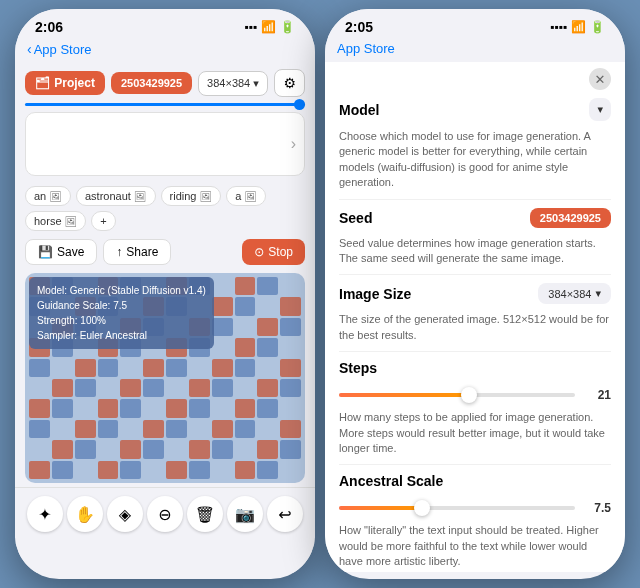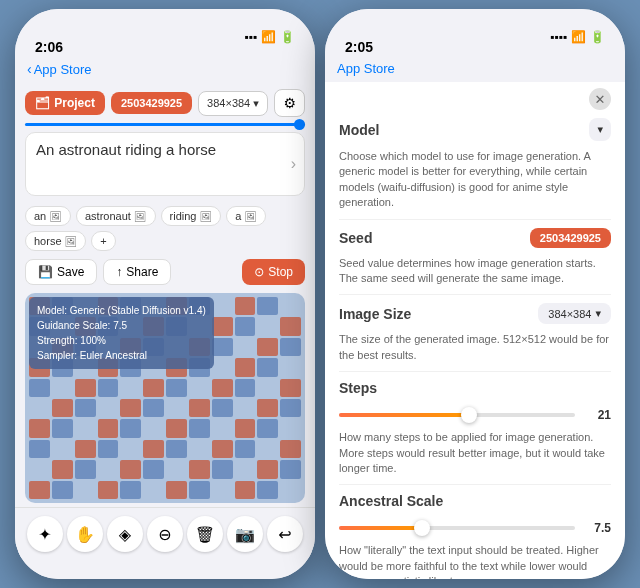--- a/index.html
+++ b/index.html
@@ -39,21 +39,21 @@
     
     .status-bar {
       display: flex;
       justify-content: space-between;
       align-items: center;
       padding: 10px 20px 4px;
       font-size: 12px;
       font-weight: 600;
       background: #f2f2f7;
     }
-    .status-bar .time { font-size: 14px; font-weight: 700; margin-top: 20px; }
+    .status-bar .time { font-size: 14px; font-weight: 700; }
     .status-icons { display: flex; gap: 4px; align-items: center; }
 
     
     .nav-bar {
       display: flex;
       align-items: center;
       padding: 2px 12px 6px;
       background: #f2f2f7;
     }
     .nav-bar .back-btn {
@@ -307,21 +307,21 @@
 
     .setting-row {
       display: flex;
       justify-content: space-between;
       align-items: center;
       padding: 8px 14px;
     }
     .setting-label {
       font-size: 14px;
       font-weight: 600;
-      color: #404040;
+      color: #000000;
     }
     .setting-desc {
       font-size: 11px;
       color: #666;
       padding: 0 14px 8px;
       line-height: 1.4;
     }
     .setting-select {
       background: #f0f0f5;
       border: none;
@@ -432,21 +432,20 @@
           <span>⚙</span>
         </button>
       </div>
 
       <div class="progress-bar-track">
         <div class="progress-bar-fill"></div>
         <div class="progress-dot"></div>
       </div>
 
       <div class="prompt-area">
-        <span>An astronaut riding a horse</span>
         <span class="prompt-chevron">›</span>
       </div>
 
       <div class="tags-row">
         <div class="tag-pill">
           <span>an</span>
           <span class="tag-icon">🖼</span>
         </div>
         <div class="tag-pill">
           <span>astronaut</span>

